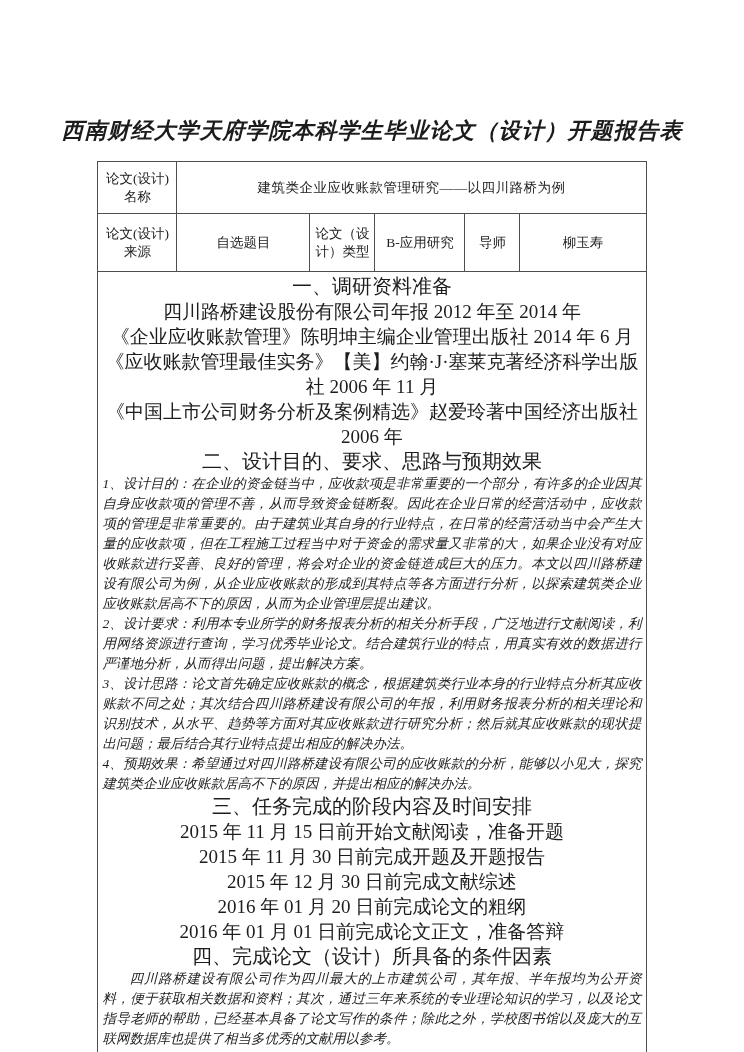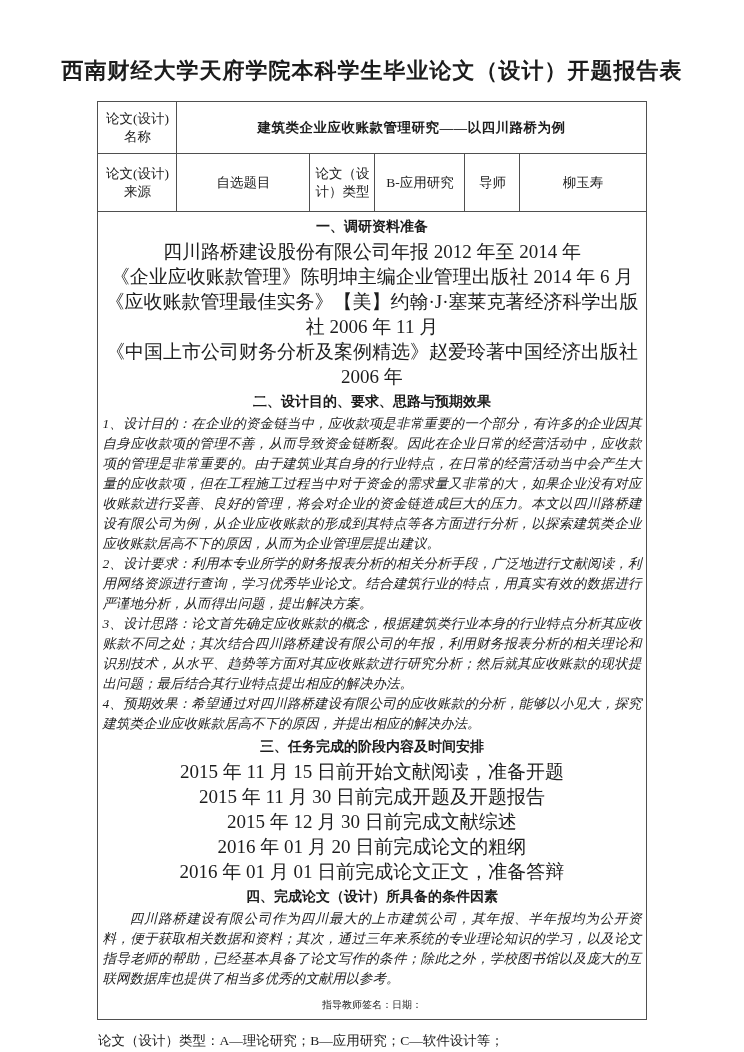--- a/index.html
+++ b/index.html
@@ -2,36 +2,36 @@
 <html><head>
 <meta charset="utf-8">
 <style>
   html,body{margin:0;padding:0;background:#e8e8e8;}
   .page{
     width:744px;height:1052px;background:#ffffff;margin:0 auto;
     font-family:"Liberation Serif","DejaVu Serif",serif;color:#1c1c1c;
     overflow:hidden;box-sizing:border-box;
   }
   .doc-title{
-    margin:0;padding-top:56px;text-align:center;
-    font-size:22px;font-weight:bold;letter-spacing:1px;line-height:30px;
+    margin:0;padding-top:116px;text-align:center;
+    font-size:22px;font-weight:bold;letter-spacing:1px;line-height:30px;font-style:italic;
   }
   table.report{
     width:548px;margin:15px auto 0;border-collapse:collapse;table-layout:fixed;
   }
   table.report td{
     border:1.5px solid #4f4f4f;font-size:13.5px;line-height:18px;
     text-align:center;vertical-align:middle;padding:2px 4px;
     word-break:break-all;
   }
-  td.val-strong{font-weight:bold;letter-spacing:.5px;}
+  td.val-strong{font-weight:normal;letter-spacing:.5px;}
   td.content{
     text-align:left;vertical-align:top;padding:5px 10px 7px;word-break:normal;
   }
-  .sec-heading{font-weight:bold;font-size:14px;line-height:25px;}
+  .sec-heading{font-weight:normal;font-size:20px;line-height:25px;}
   .doc-line{font-size:19px;line-height:25px;}
   .doc-para{font-size:13.5px;line-height:20px;text-align:justify;margin:0;font-style:italic;}
   .doc-para.indent{text-indent:2em;}
   .sig-line{font-size:10px;line-height:25px;margin-top:3px;}
   .footnote{
     width:548px;margin:11px auto 0;font-size:13.5px;line-height:20px;text-align:left;
   }
 </style>
 </head>
 <body>

